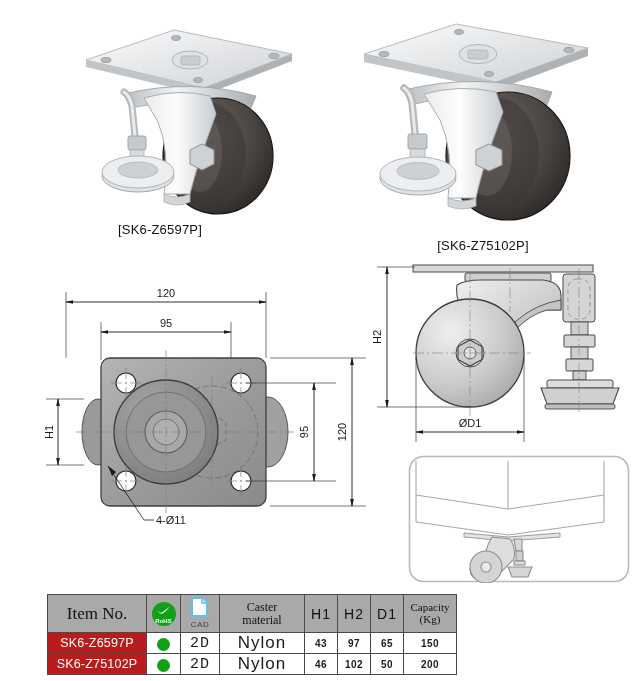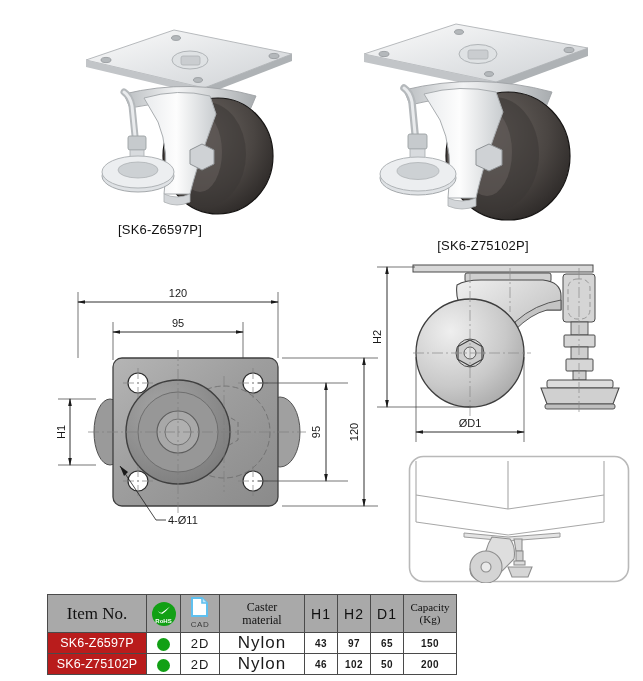--- a/index.html
+++ b/index.html
@@ -51,21 +51,21 @@
   .th-h1,.th-h2,.th-d1{width:32px;font-size:14px;font-family:"Liberation Sans",sans-serif;letter-spacing:1px;}
   .th-cap{width:52px;font-size:11px;line-height:1.05;}
 
   table.spec tbody tr{height:21px;}
   td.c-item{
     background:#b91c1c;color:#ffffff;
     font-size:12.5px;letter-spacing:.2px;
     font-family:"Liberation Sans", sans-serif;
   }
   td.c-dot{background:#ffffff;}
-  td.c-cad{font-size:13px;font-family:Liberation Sans, sans-serif;letter-spacing:1px;margin-left:12px;}
+  td.c-cad{font-size:15px;font-family:Liberation Mono, monospace;letter-spacing:1px;margin-left:12px;}
   td.c-mat{font-size:17px;font-family:Liberation Sans, sans-serif;letter-spacing:1px;}
   td.c-num{font-size:10px;font-family:"Liberation Sans",sans-serif;letter-spacing:.5px;font-weight:bold;}
 
   .dot{
     display:inline-block;width:13px;height:13px;border-radius:50%;
     background:#12a015;vertical-align:middle;
   }
   .rohs-badge{
     display:inline-block;width:24px;height:24px;border-radius:50%;
     background:#12a015;position:relative;vertical-align:middle;
@@ -207,21 +207,21 @@
         <rect x="52" y="120" width="19" height="15" rx="2" fill="#c6cacd" stroke="#9ba0a3" stroke-width="0.9"></rect>
         <rect x="54" y="135" width="15" height="19" fill="#d8dbde" stroke="#a9adb0" stroke-width="0.8"></rect>
         <ellipse cx="62" cy="164" rx="38" ry="17" fill="#dfe2e5" stroke="#a5a9ac" stroke-width="1"></ellipse>
         <ellipse cx="62" cy="160" rx="38" ry="17" fill="#eceef0" stroke="#b0b4b7" stroke-width="1"></ellipse>
         <ellipse cx="62" cy="157" rx="21" ry="8.5" fill="#cdd1d4" stroke="#aeb2b5" stroke-width="0.8"></ellipse>
       </svg>
     </div>
     <div class="photo-caption" style="left:323px;top:222px;width:320px;margin-top:16px;">[SK6-Z75102P]</div>
   </div>
 
-  <div class="dwg" style="left:48px;top:280px;text-align:right;">
+  <div class="dwg" style="left:36px;top:280px;text-align:right;">
     <svg width="350" height="270" viewBox="0 0 350 270">
       <defs>
         <linearGradient id="plateTop" x1="0" y1="0" x2="1" y2="1">
           <stop offset="0" stop-color="#b5b5b5"></stop>
             <stop offset="0.45" stop-color="#9e9e9e"></stop>
             <stop offset="1" stop-color="#8a8a8a"></stop>
         </linearGradient>
         <radialGradient id="swivelG" cx="0.35" cy="0.3" r="0.8">
           <stop offset="0" stop-color="#a5a5a5"></stop>
             <stop offset="1" stop-color="#7c7c7c"></stop>

